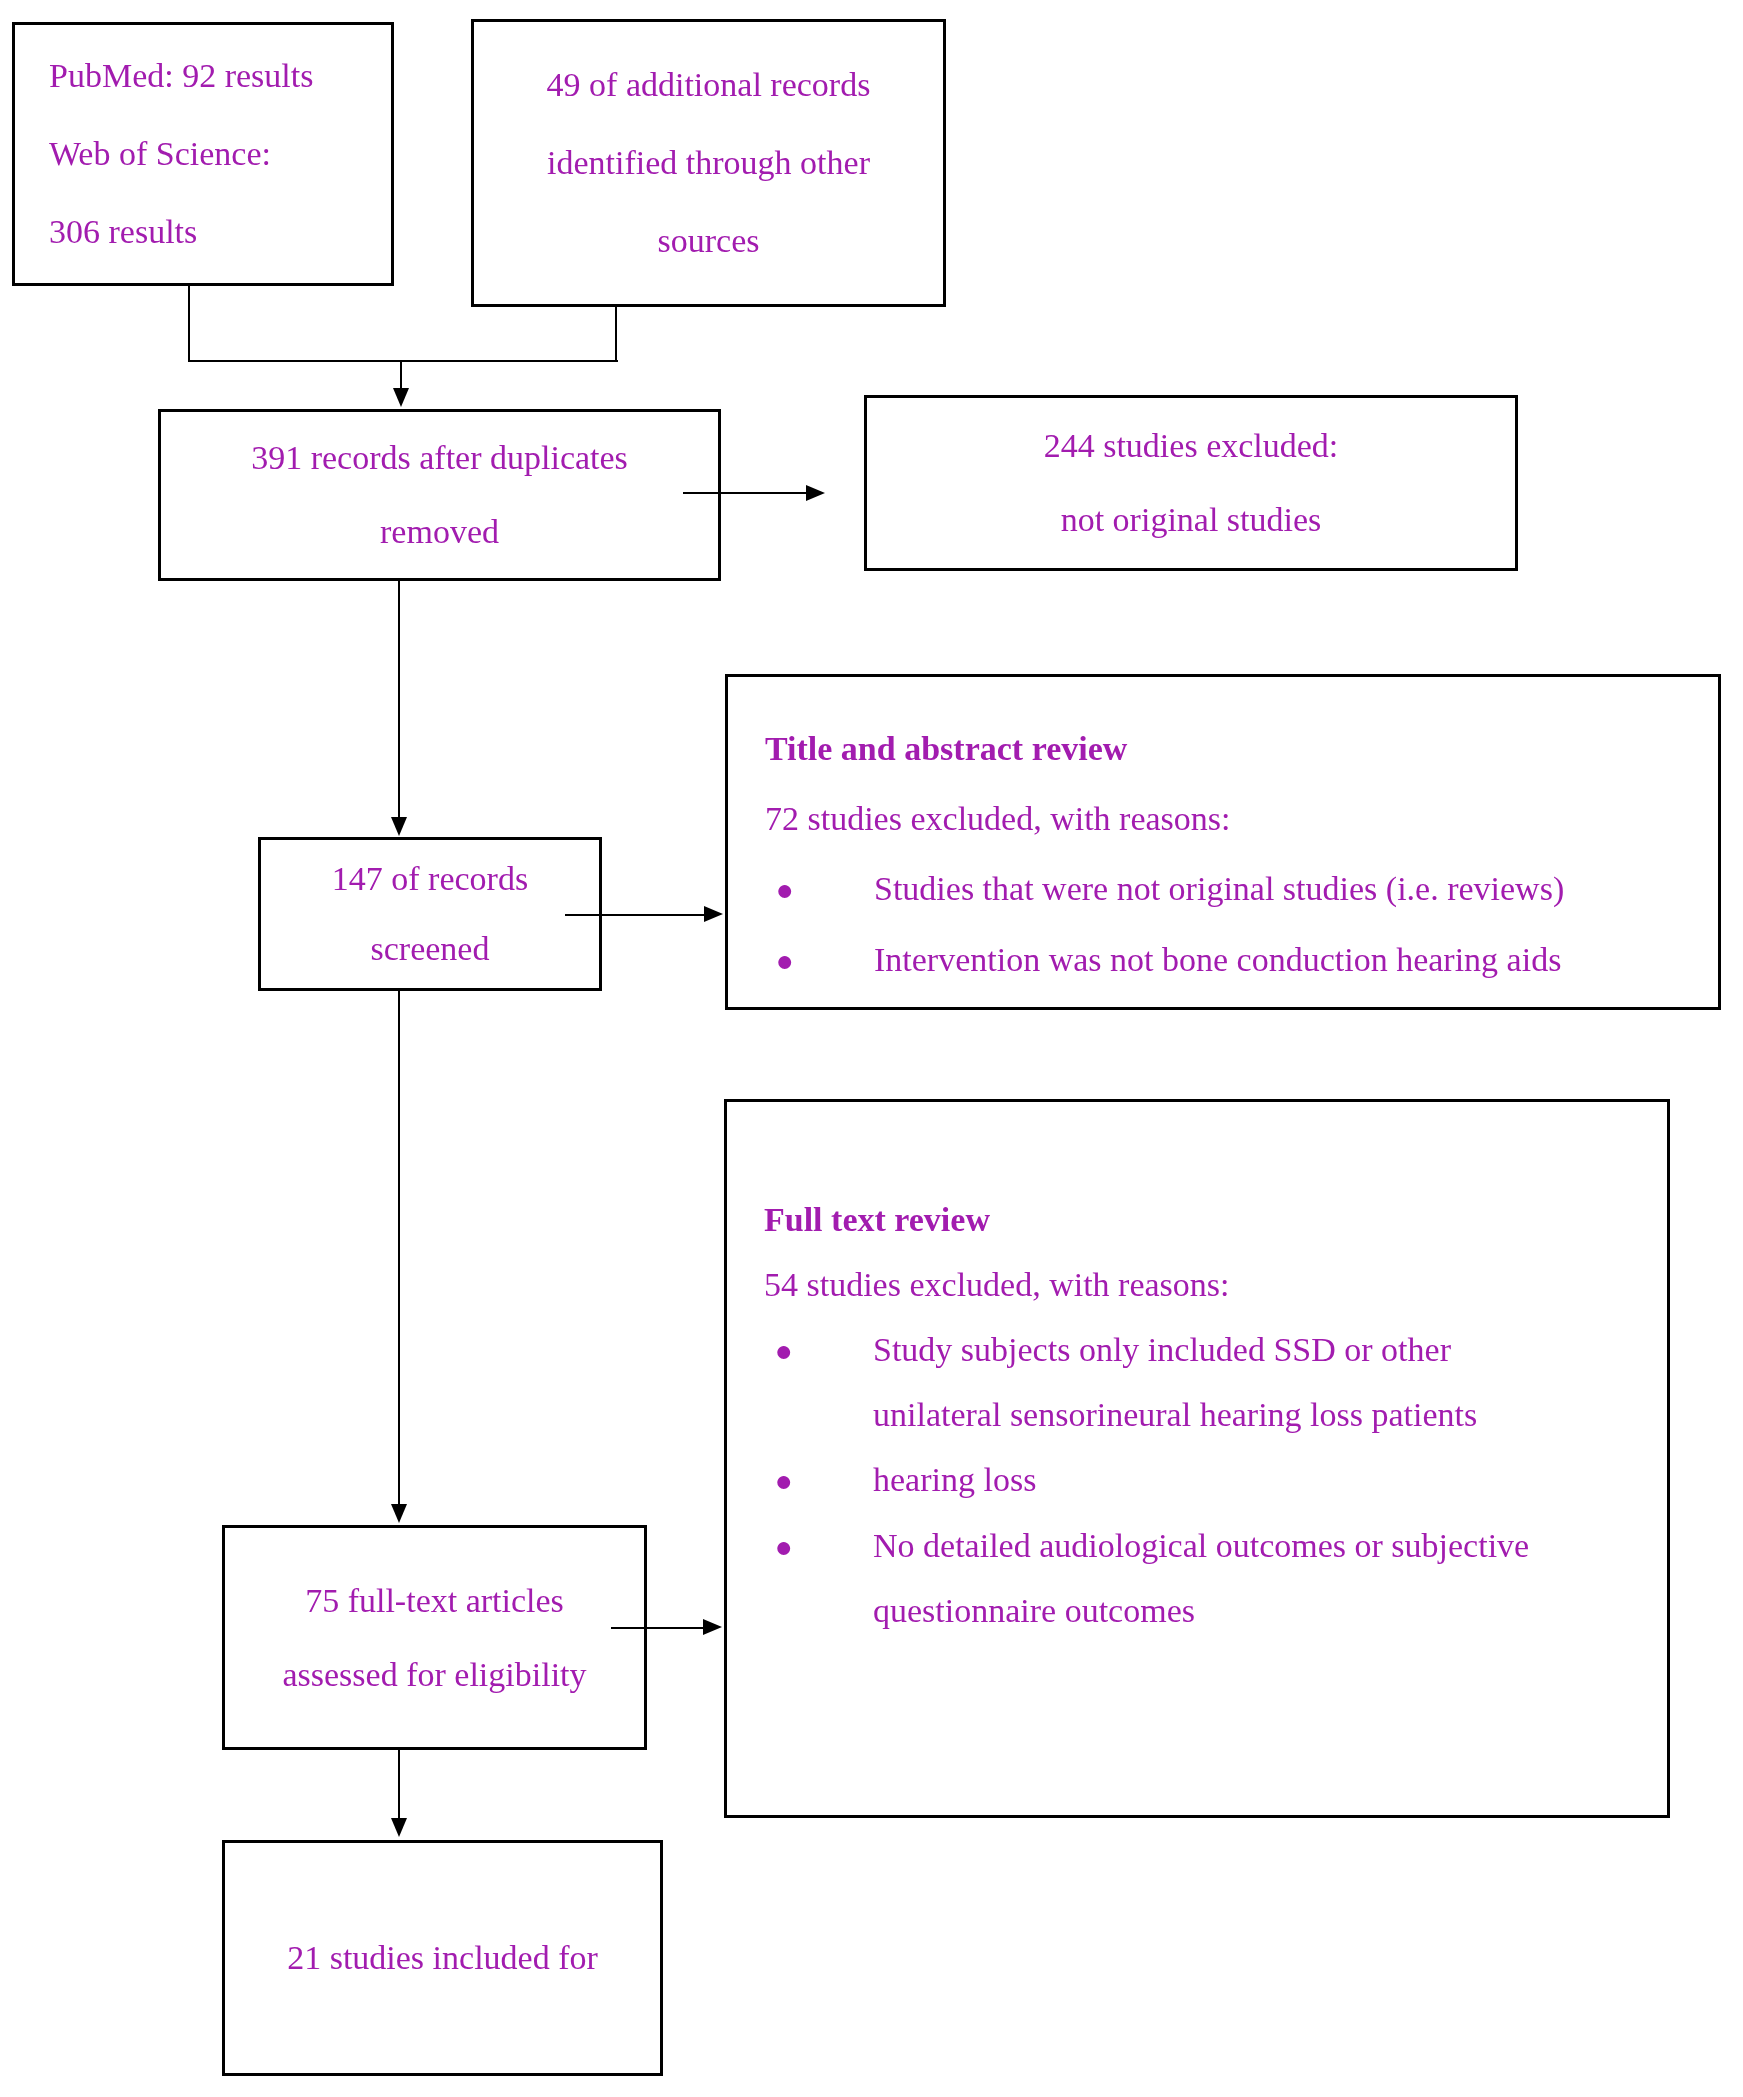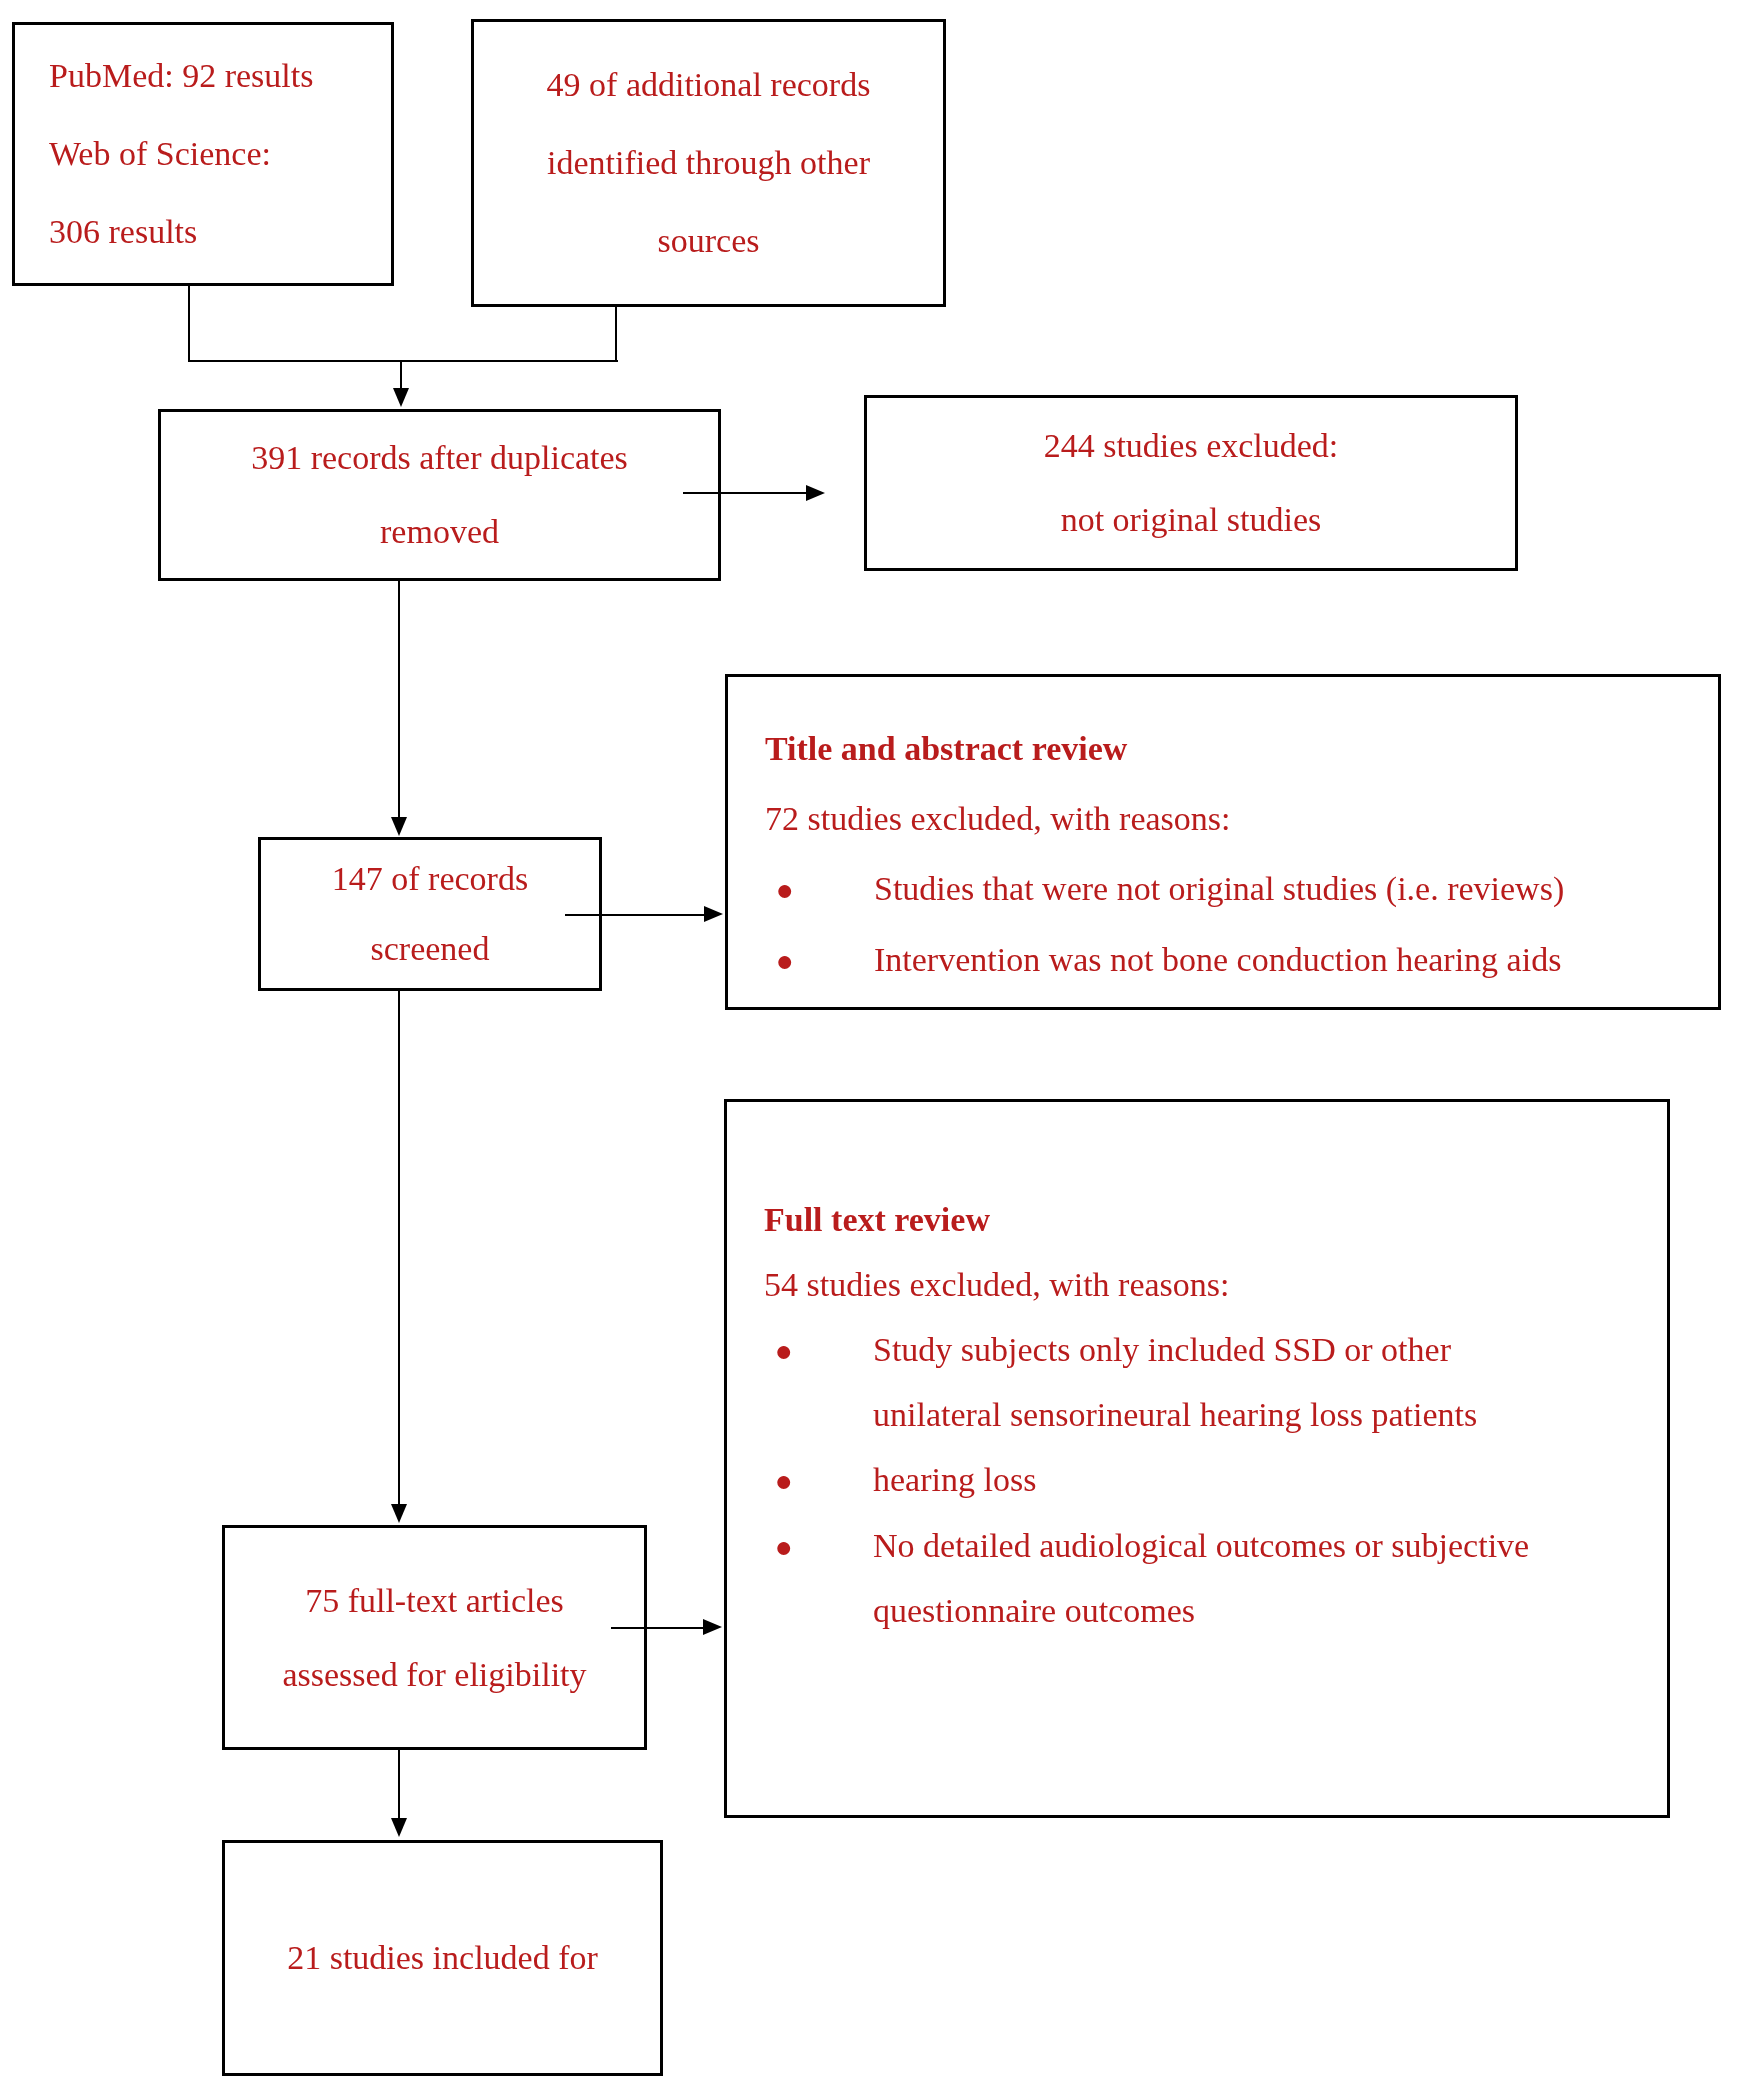--- a/index.html
+++ b/index.html
@@ -2,21 +2,21 @@
 <html style="font-size:12px"><head>
 <meta charset="utf-8">
 <style>
   html, body { margin: 0; padding: 0; background: #ffffff; }
   .canvas {
     position: relative;
     width: 1592px;
     height: 2097px;
     background: #ffffff;
     font-family: "Liberation Serif", "DejaVu Serif", serif;
-    color: #b91c1c;
+    color: #a21caf;
   }
   .box {
     position: absolute;
     border: 3.7px solid #000000;
     background: #ffffff;
     box-sizing: border-box;
     font-size: 34px;
   }
   .center-box {
     display: flex;

